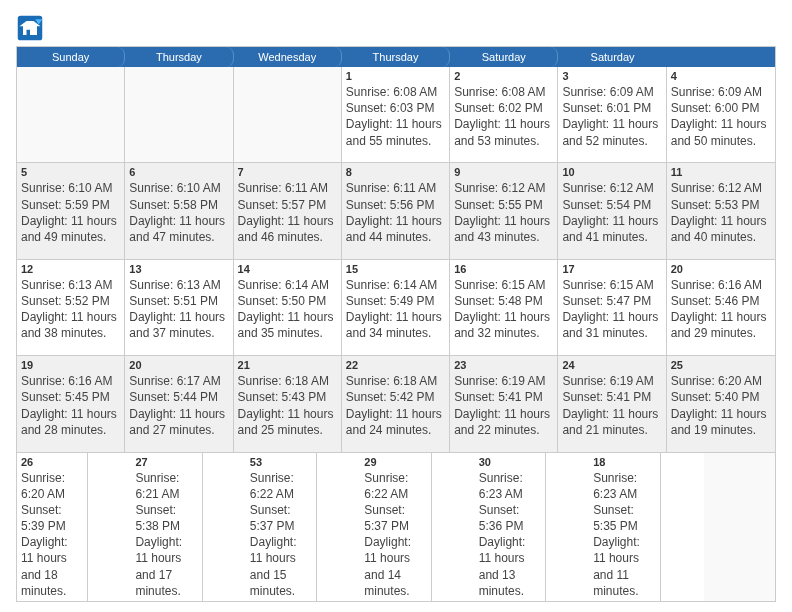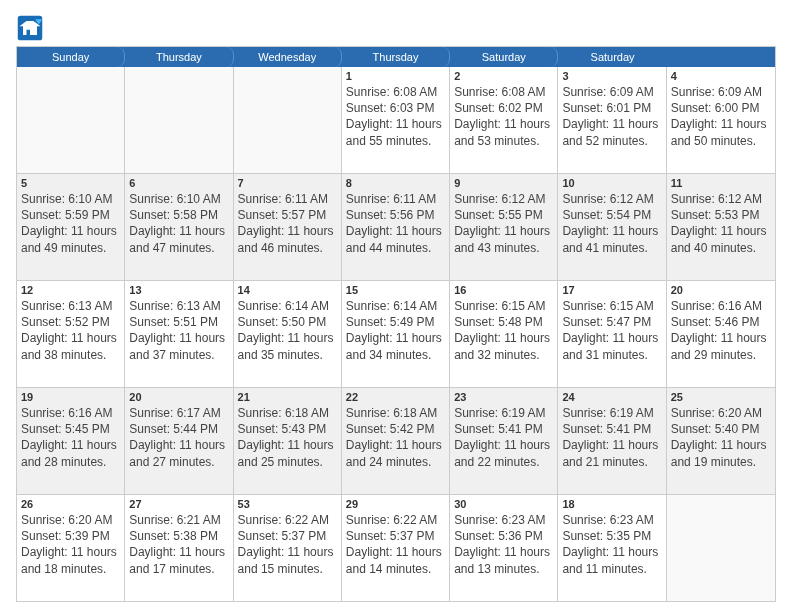--- a/index.html
+++ b/index.html
@@ -79,21 +79,21 @@
       display: flex;
       flex-direction: column;
       flex: 1;
     }
     .week-row {
       display: grid;
       grid-template-columns: repeat(7, 1fr);
       flex: 1;
       border-bottom: 1px solid #ccc;
     }
-    .week-row:last-child { border-bottom: none; }
+    .week-row:last-child { border-bottom: none; gap: 43px; }
     .day-cell {
       border-right: 1px solid #ccc;
       padding: 3px 4px 2px 4px;
       font-size: 8.5px;
       color: #333;
       background: #fff;
       overflow: hidden;
     }
     .day-cell:last-child { border-right: none; }
     .day-cell.empty { background: #f9f9f9; }

